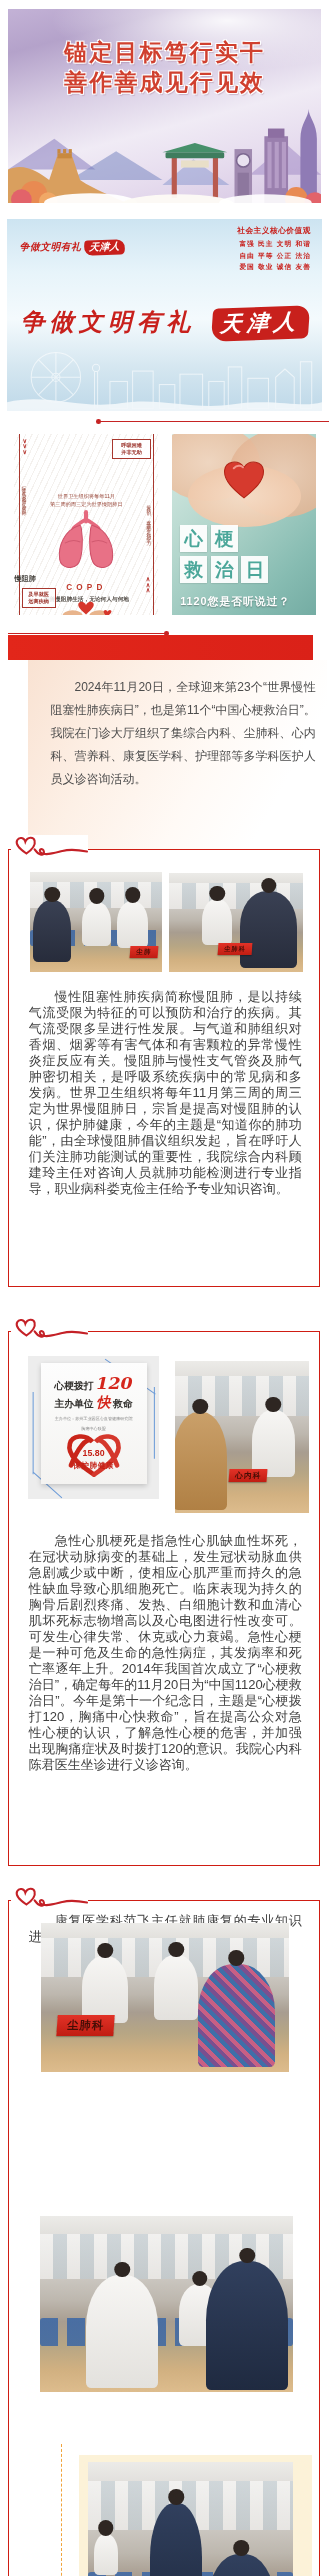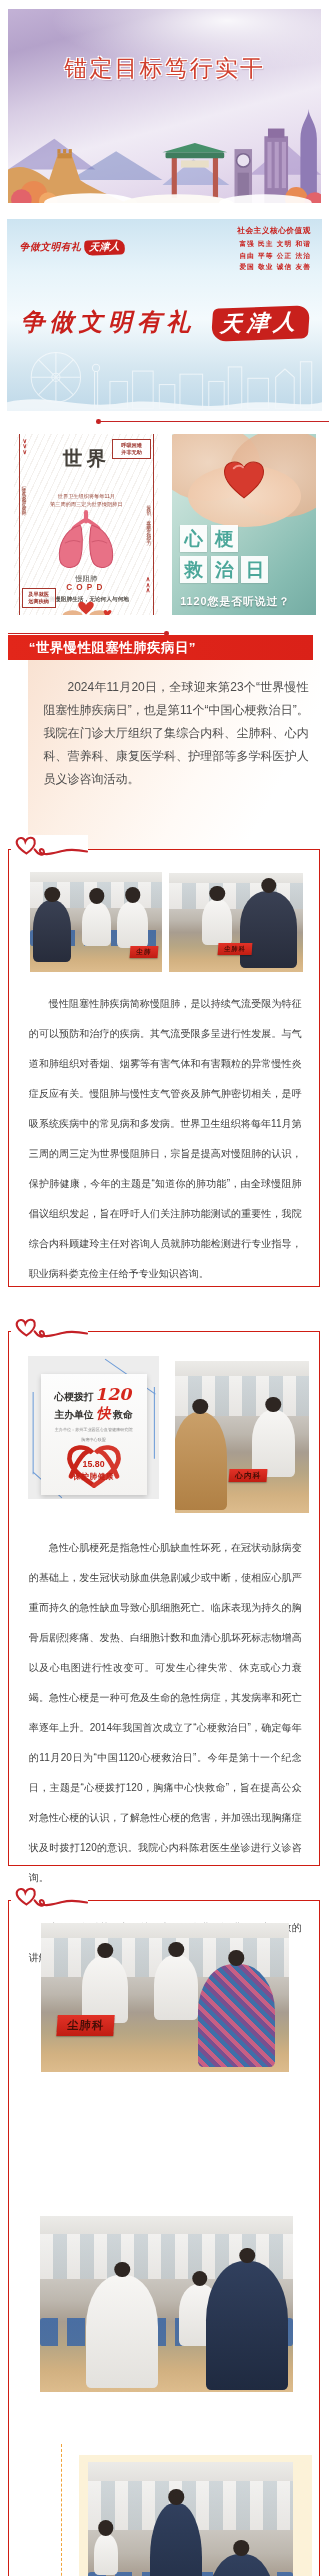--- a/index.html
+++ b/index.html
@@ -4,22 +4,22 @@
 <style>
   html,body{margin:0;padding:0;}
   body{width:330px;height:3123px;position:relative;background:#ffffff;
        font-family:"Liberation Sans",sans-serif;-webkit-font-smoothing:antialiased;}
   .abs{position:absolute;}
   
   .hero{top:9.3px;left:8.2px;width:313px;height:194px;overflow:hidden;
         background:linear-gradient(165deg,#c3b2d6 0%,#b4a2ca 16%,#d8cde4 38%,#f0ebf5 58%,#e6dcee 76%,#d5c5e2 100%);}
   .hero-sky{position:absolute;top:0;left:0;width:100%;height:60%;
         background:radial-gradient(80% 60% at 70% 10%,rgba(255,255,255,.9),rgba(255,255,255,0) 70%);}
-  .hero-title{position:absolute;top:44px;left:0;width:100%;text-align:center;
-        color:#d0402f;font-weight:400;font-size:23px;line-height:30px;letter-spacing:2.1px;
+  .hero-title{position:absolute;top:28px;left:0;width:100%;text-align:center;
+        color:#d0402f;font-weight:700;font-size:23px;line-height:30px;letter-spacing:2.1px;
         font-family:"Liberation Sans",sans-serif;
         text-shadow:1px 1px 0 #fff,-1px 1px 0 #fff,1px -1px 0 #fff,-1px -1px 0 #fff,1.5px 2.1px 1px rgba(120,60,90,.25);}
   .hero-art{position:absolute;bottom:0;left:0;width:100%;height:95px;}
   
   .civility{top:219px;left:7.2px;width:315px;height:192px;overflow:hidden;
         background:linear-gradient(180deg,#cde4f1 0%,#e7f4fa 28%,#f4fafd 52%,#d4e6f0 78%,#bed8e8 100%);}
   .calligraphy{font-family:"DejaVu Serif",serif;font-style:italic;font-weight:bold;color:#c8201c;}
   .civ-logo{position:absolute;left:12.4px;top:20.6px;font-size:9.8px;letter-spacing:0.5px;}
   .brush{display:inline-block;background:#c8201c;color:#fff;padding:0.5px 5.2px 1.5px 5.2px;margin-left:3.1px;
         border-radius:3.1px 9.3px 4.1px 9.3px;transform:rotate(-2deg) skewX(-6deg);}
@@ -44,71 +44,71 @@
         repeating-linear-gradient(115deg,#ffffff 0 4.6px,#f4f1ee 4.6px 5.7px);overflow:hidden;box-sizing:border-box;}
   .poster-copd .frame{position:absolute;top:0;bottom:0;left:4.6px;right:4.6px;
         border-left:1px solid #a8372e;border-right:1px solid #a8372e;}
   .chev{position:absolute;color:#b5302a;font-weight:bold;font-size:6.2px;line-height:5.2px;text-align:center;}
   .copd-badge{position:absolute;border:0.5px solid #a8372e;color:#9a3129;font-size:5.2px;line-height:7.2px;
         padding:1.5px 2.6px;background:rgba(255,255,255,.85);text-align:center;font-weight:bold;}
   .copd-title{position:absolute;left:0;width:100%;text-align:center;font-weight:900;color:#44403a;letter-spacing:4.1px;}
   .copd-sub{position:absolute;left:0;width:100%;text-align:center;color:#9a4a3c;font-size:5.2px;line-height:8.2px;}
   .vtext{position:absolute;writing-mode:vertical-rl;letter-spacing:2.1px;color:#9a4a3c;font-size:4.6px;}
   .lungs{position:absolute;left:50%;transform:translateX(-50%);}
-  .copd-name{position:absolute;left:0;width:100%;text-align:center;color:#3f3b36;font-weight:400;font-size:7.2px;}
+  .copd-name{position:absolute;left:0;width:100%;text-align:left;color:#3f3b36;font-weight:700;font-size:7.2px;}
   .copd-abbr{position:absolute;left:0;width:100%;text-align:center;color:#c0392b;font-weight:bold;
         font-size:8.2px;letter-spacing:4.1px;}
   .copd-tag{position:absolute;left:0;width:100%;text-align:center;color:#4a443e;font-size:5.7px;font-weight:bold;}
   .copd-hands{position:absolute;bottom:-3.1px;left:50%;transform:translateX(-50%);width:62px;height:17.5px;}
   .poster-mi{position:absolute;left:172px;top:0;width:144px;height:181px;overflow:hidden;
         background:linear-gradient(135deg,#d9ece6 0%,#b3d6cc 40%,#87bcb2 78%,#74aca3 100%);}
   .hand{position:absolute;border-radius:50%;}
   .mi-heart{position:absolute;left:50%;top:23px;transform:translateX(-50%);}
   .mi-blocks{position:absolute;left:8.2px;top:91px;}
   .mi-row{display:flex;gap:3.6px;margin-bottom:3.6px;}
   .mi-cell{width:27px;height:27px;background:rgba(255,255,255,.93);color:#4ba79a;font-weight:900;
         font-size:18.5px;display:flex;align-items:center;justify-content:center;box-shadow:0 0.5px 1.5px rgba(0,0,0,.2);}
   .mi-caption{position:absolute;left:8.2px;bottom:6.2px;color:#ffffff;font-size:10.8px;font-weight:bold;
         letter-spacing:1px;text-shadow:0 0.5px 1.5px rgba(0,0,0,.35);}
   
   .section-banner{top:635px;left:8.2px;width:305px;height:25px;background:linear-gradient(90deg,#e2261a,#da2118);
         display:flex;align-items:center;justify-content:space-between;padding:0 20.6px;box-sizing:border-box;
         color:#ffffff;font-weight:900;font-size:13.4px;letter-spacing:0.5px;}
   
   .intro{top:660px;left:28px;width:292px;height:197px;
-        background:linear-gradient(118deg,#f9e2d2 0%,#fdf0e6 30%,#fffaf6 58%,#ffffff 80%);}
+        background:linear-gradient(118deg,#f9e2d2 0%,#fdf0e6 30%,#fffaf6 58%,#ffffff 80%);padding-left:7px;}
   .intro p{margin:0;padding:15.5px 11.3px 0 15.5px;font-size:12px;line-height:23px;color:#4c4c4c;
         text-indent:2em;text-align:justify;}
   
   .card{left:8.2px;width:312px;border:1px solid #cf1d13;background:#fff;box-sizing:border-box;}
   .card1{top:849px;height:438px;}
   .card2{top:1331px;height:535px;}
   .card3{top:1900px;height:900px;}
   .heart-deco{position:absolute;left:2.1px;top:-15.5px;width:77px;height:21.6px;background:#fff;}
-  .card p.body{margin:0 17.5px 0 19.6px;font-size:10px;line-height:30px;color:#3e3e3e;text-indent:2em;text-align:justify;}
+  .card p.body{margin:0 17.5px 0 19.6px;font-size:13px;line-height:16px;color:#3e3e3e;text-indent:2em;text-align:justify;}
   
   .photo{position:absolute;overflow:hidden;background:
         linear-gradient(180deg,#ecebe8 0%,#dcdad6 16%,#ccc8c2 34%,#bdb7ae 48%,#a89d90 60%,#b7a684 74%,#d2b181 88%,#ddbc8d 100%);}
   .photo .glass{position:absolute;top:10%;left:0;width:100%;height:26%;
         background:repeating-linear-gradient(90deg,rgba(255,255,255,.55) 0 13.4px,rgba(190,205,215,.5) 13.4px 27px);}
   .photo .chairs{position:absolute;bottom:26%;left:0;width:100%;height:16%;
         background:repeating-linear-gradient(90deg,rgba(42,94,168,.75) 0 17.5px,rgba(255,255,255,0) 17.5px 27px);border-radius:3.1px;}
   .fig{position:absolute;border-radius:46% 46% 5.2px 5.2px;}
   .fig::before{content:"";position:absolute;left:50%;top:-13.4px;transform:translateX(-50%);
         width:15.5px;height:15.5px;border-radius:50%;background:#2e2622;}
   .fig.coat{background:linear-gradient(180deg,#f7f6f4,#e3e1dd);}
   .fig.dark{background:linear-gradient(180deg,#3a4154,#272c3b);}
   .fig.navy{background:linear-gradient(180deg,#31405e,#1f2a40);}
   .fig.tan{background:linear-gradient(180deg,#caa06a,#b08044);}
   .fig.print{background:repeating-linear-gradient(45deg,#7a4f8f 0 4.1px,#c75f84 4.1px 8.2px,#3f6fa8 8.2px 12.4px);}
   .sign{position:absolute;background:linear-gradient(180deg,#e23227,#c01d12);color:#470e06;font-weight:900;
         padding:1.5px 6.2px;font-size:7.7px;letter-spacing:1px;transform:skewX(-4deg);box-shadow:0 1px 1.5px rgba(0,0,0,.3);}
   
   .mi-flyer{position:absolute;left:19px;top:24px;width:131px;height:143px;background:#ededed;overflow:hidden;}
-  .flyer-inner{position:absolute;left:12.4px;top:18px;width:106px;height:121px;background:
+  .flyer-inner{position:absolute;left:12.4px;top:7px;width:106px;height:121px;background:
         linear-gradient(180deg,#fdfdfd 0%,#f4f3f1 100%);box-shadow:0 2.1px 5.2px rgba(0,0,0,.18);text-align:center;}
   .flyer-l1{margin-top:10.3px;font-size:9.8px;font-weight:900;color:#33312e;}
   .flyer-l1 .big120{font-family:"DejaVu Serif",serif;font-style:italic;font-weight:bold;font-size:17.5px;color:#d5261c;}
   .flyer-l2{font-size:9.8px;font-weight:900;color:#33312e;margin-top:1px;}
   .flyer-l2 .kuai{font-family:"DejaVu Serif",serif;font-style:italic;font-weight:bold;font-size:14px;color:#d5261c;}
   .flyer-org{margin-top:4.1px;font-size:4.1px;color:#8a8a8a;line-height:5.7px;filter:blur(0.3px);}
   .flyer-ribbon{position:absolute;bottom:3.1px;left:50%;transform:translateX(-50%);width:77px;height:56px;}
   .flyer-date{position:absolute;bottom:26px;left:0;width:100%;text-align:center;
         color:#c41f15;font-weight:900;font-size:8.8px;}
   .flyer-day{position:absolute;bottom:13.4px;left:0;width:100%;text-align:center;
@@ -117,20 +117,21 @@
   .collage-frame{position:absolute;left:70px;top:554px;width:233px;height:204px;background:#fcf2d8;}
   .dash-v{position:absolute;width:0;border-left:1.5px dashed #f0a43c;}
 </style>
 </head>
 <body>
 
 <section class="abs hero">
   <div class="hero-sky"></div>
   <div class="hero-title">
     <div>锚定目标笃行实干</div>
+    <div>善作善成见行见效</div>
   </div>
   <svg class="hero-art" viewBox="0 0 608 185" preserveAspectRatio="none">
     <polygon points="0,120 90,60 170,120" fill="#8a7fc0" opacity=".55"></polygon>
     <polygon points="120,140 210,84 300,140" fill="#6f80bd" opacity=".5"></polygon>
     <polygon points="300,150 360,100 430,150" fill="#7d8ec9" opacity=".45"></polygon>
     <polygon points="470,130 540,70 608,130" fill="#9d86c4" opacity=".5"></polygon>
     <path d="M0,185 L0,120 C30,105 60,125 80,140 L95,95 L125,95 L140,140 C170,160 200,170 230,185 Z" fill="#d99f5e"></path>
     <rect x="96" y="88" width="28" height="10" fill="#c8893f"></rect>
     <rect x="96" y="80" width="6" height="8" fill="#c8893f"></rect>
       <rect x="107" y="80" width="6" height="8" fill="#c8893f"></rect>
@@ -205,21 +206,20 @@
 </div>
 
 <section class="abs posters">
   <div class="poster-copd">
     <div class="frame"></div>
     <div class="chev" style="left:8.2px;top:4.1px;">∨<br>∨<br>∨</div>
     <div class="copd-badge" style="right:7.2px;top:5.2px;width:32px;">
       <span>呼吸困难</span><br>
       <span>并非无助</span>
     </div>
-    <div class="copd-title" style="top:11.3px;font-size:19.6px;">世界</div>
     <div class="copd-sub" style="top:58px;">世界卫生组织将每年11月</div>
     <div class="copd-sub" style="top:66px;">第三周的周三定为世界慢阻肺日</div>
     <div class="vtext" style="left:7.2px;top:48px;">慢性支气管炎和肺气肿的总称</div>
     <div class="vtext" style="right:7.2px;top:67px;">提高认识，改善诊断不足和治疗不力</div>
     <svg class="lungs" style="top:76px;" width="67" height="61" viewBox="0 0 130 118">
       <rect x="61" y="0" width="8" height="26" rx="4" fill="#e5697e"></rect>
       <path d="M61,20 C52,26 44,30 40,36" stroke="#e5697e" stroke-width="7" fill="none" stroke-linecap="round"></path>
       <path d="M69,20 C78,26 86,30 90,36" stroke="#e5697e" stroke-width="7" fill="none" stroke-linecap="round"></path>
       <path d="M52,30 C24,38 10,70 14,96 C17,112 38,116 48,106 C58,96 60,60 56,36 C55,30 54,29 52,30 Z" fill="#e87186" stroke="#cf5169" stroke-width="2"></path>
       <path d="M78,30 C106,38 120,70 116,96 C113,112 92,116 82,106 C72,96 70,60 74,36 C75,30 76,29 78,30 Z" fill="#e87186" stroke="#cf5169" stroke-width="2"></path>
@@ -264,21 +264,20 @@
     <div class="mi-caption">1120您是否听说过？</div>
   </div>
 </section>
 
 <div class="abs divider div2">
   <span class="line"></span>
   <span class="dot"></span>
 </div>
 
 <div class="abs section-banner">
-  <span>“世界慢性阻塞性肺疾病日”</span>
 </div>
 
 <div class="abs intro">
   <p>2024年11月20日，全球迎来第23个“世界慢性阻塞性肺疾病日”，也是第11个“中国心梗救治日”。我院在门诊大厅组织了集综合内科、尘肺科、心内科、营养科、康复医学科、护理部等多学科医护人员义诊咨询活动。</p>
 </div>
 
 <section class="abs card card1">
   <svg class="heart-deco" viewBox="0 0 150 42">
     <path d="M30,36 C18,28 8,18 12,10 C16,3 26,5 28,13 C32,3 44,3 46,11 C48,19 40,29 30,36 Z" fill="none" stroke="#c42127" stroke-width="4" stroke-linecap="round"></path>
     <path d="M46,28 C54,40 66,42 64,32 C62,24 52,28 58,34 C66,41 84,35 100,31 C116,27 132,29 148,32" fill="none" stroke="#c42127" stroke-width="4" stroke-linecap="round"></path>

